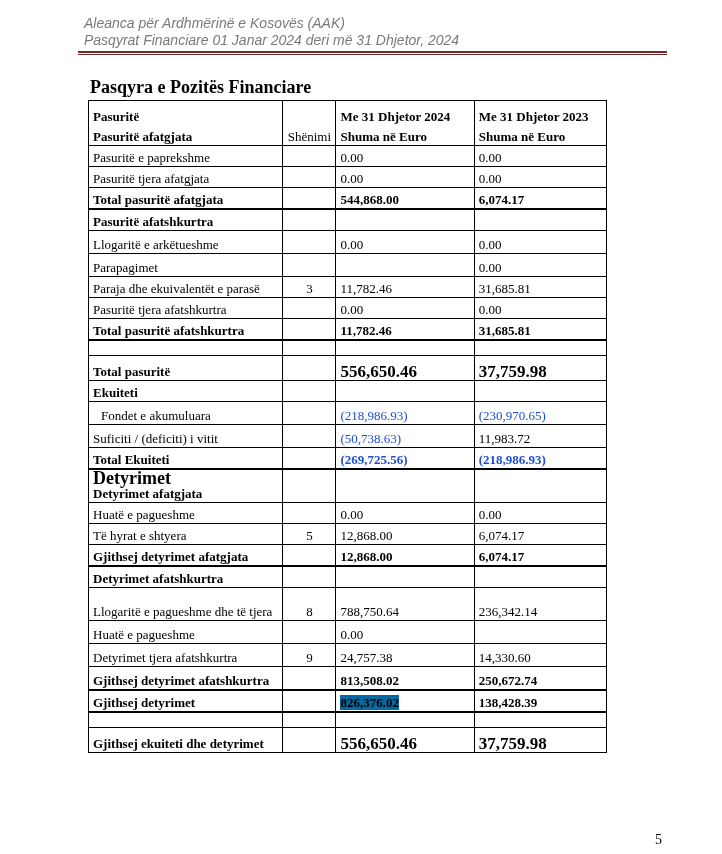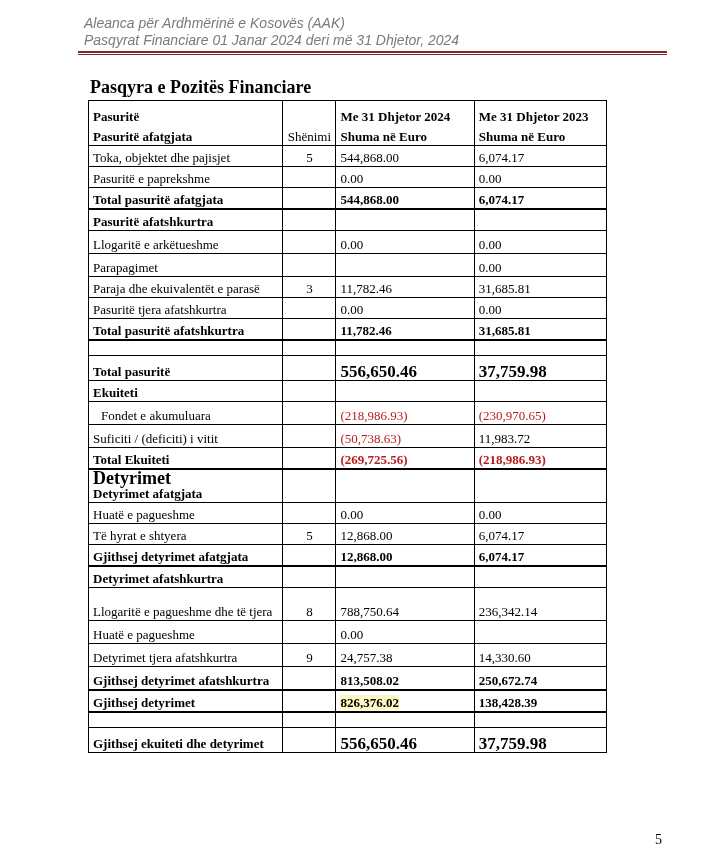--- a/index.html
+++ b/index.html
@@ -8,23 +8,23 @@
   .hdr2 { position: absolute; left: 84px; top: 32px; font-family: "Liberation Sans", sans-serif; font-style: italic; font-size: 14px; color: #7a7a7a; }
   .rule1 { position: absolute; left: 78px; top: 51px; width: 589px; height: 2px; background: #7a2a2a; }
   .rule2 { position: absolute; left: 78px; top: 54px; width: 589px; height: 1px; background: #7a2a2a; }
   .title { position: absolute; left: 90px; top: 77px; font-size: 18px; font-weight: bold; }
   table { position: absolute; left: 88px; top: 100px; border-collapse: collapse; width: 519px; table-layout: fixed; }
   td { border: 1px solid #000; font-size: 13px; padding: 1px 4px; height: 18px; line-height: 15px; vertical-align: bottom; }
   td.num { }
   td.note { text-align: center; }
   .b { font-weight: bold; }
   .big { font-size: 17px; font-weight: bold; }
-  .red { color: #b91c1c; }
+  .red { color: #1d4ed8; }
   .thick td { border-bottom: 2px solid #000; }
-  .hl { background: #fef9c3; }
+  .hl { background: #0369a1; }
   .pagenum { position: absolute; left: 655px; top: 832px; font-size: 14px; }
 </style>
 </head>
 <body>
 
 <div class="hdr1">Aleanca për Ardhmërinë e Kosovës (AAK)</div>
 <div class="hdr2">Pasqyrat Financiare 01 Janar 2024 deri më 31 Dhjetor, 2024</div>
 <div class="rule1"></div>
 <div class="rule2"></div>
 
@@ -43,28 +43,28 @@
       <td style="border-bottom:none"></td>
       <td class="num b" style="border-bottom:none;height:22px">Me 31 Dhjetor 2024</td>
       <td class="num b" style="border-bottom:none;height:22px">Me 31 Dhjetor 2023</td>
     </tr>
     <tr>
       <td class="b" style="border-top:none">Pasuritë afatgjata</td>
       <td class="note" style="border-top:none">Shënimi</td>
       <td class="num b" style="border-top:none">Shuma në Euro</td>
       <td class="num b" style="border-top:none">Shuma në Euro</td>
     </tr>
-  <tr>
-        <td>Toka, objektet dhe pajisjet</td>
-        <td class="note">5</td>
-        <td class="num">544,868.00</td>
-        <td class="num">6,074.17</td>
-      </tr>
       <tr>
         <td>Pasuritë e paprekshme</td>
+        <td class="note"></td>
+        <td class="num">0.00</td>
+        <td class="num">0.00</td>
+      </tr>
+      <tr>
+        <td>Pasuritë tjera afatgjata</td>
         <td class="note"></td>
         <td class="num">0.00</td>
         <td class="num">0.00</td>
       </tr>
       <tr class="thick">
         <td class="b">Total pasuritë afatgjata</td>
         <td class="note"></td>
         <td class="num b">544,868.00</td>
         <td class="num b">6,074.17</td>
       </tr>

